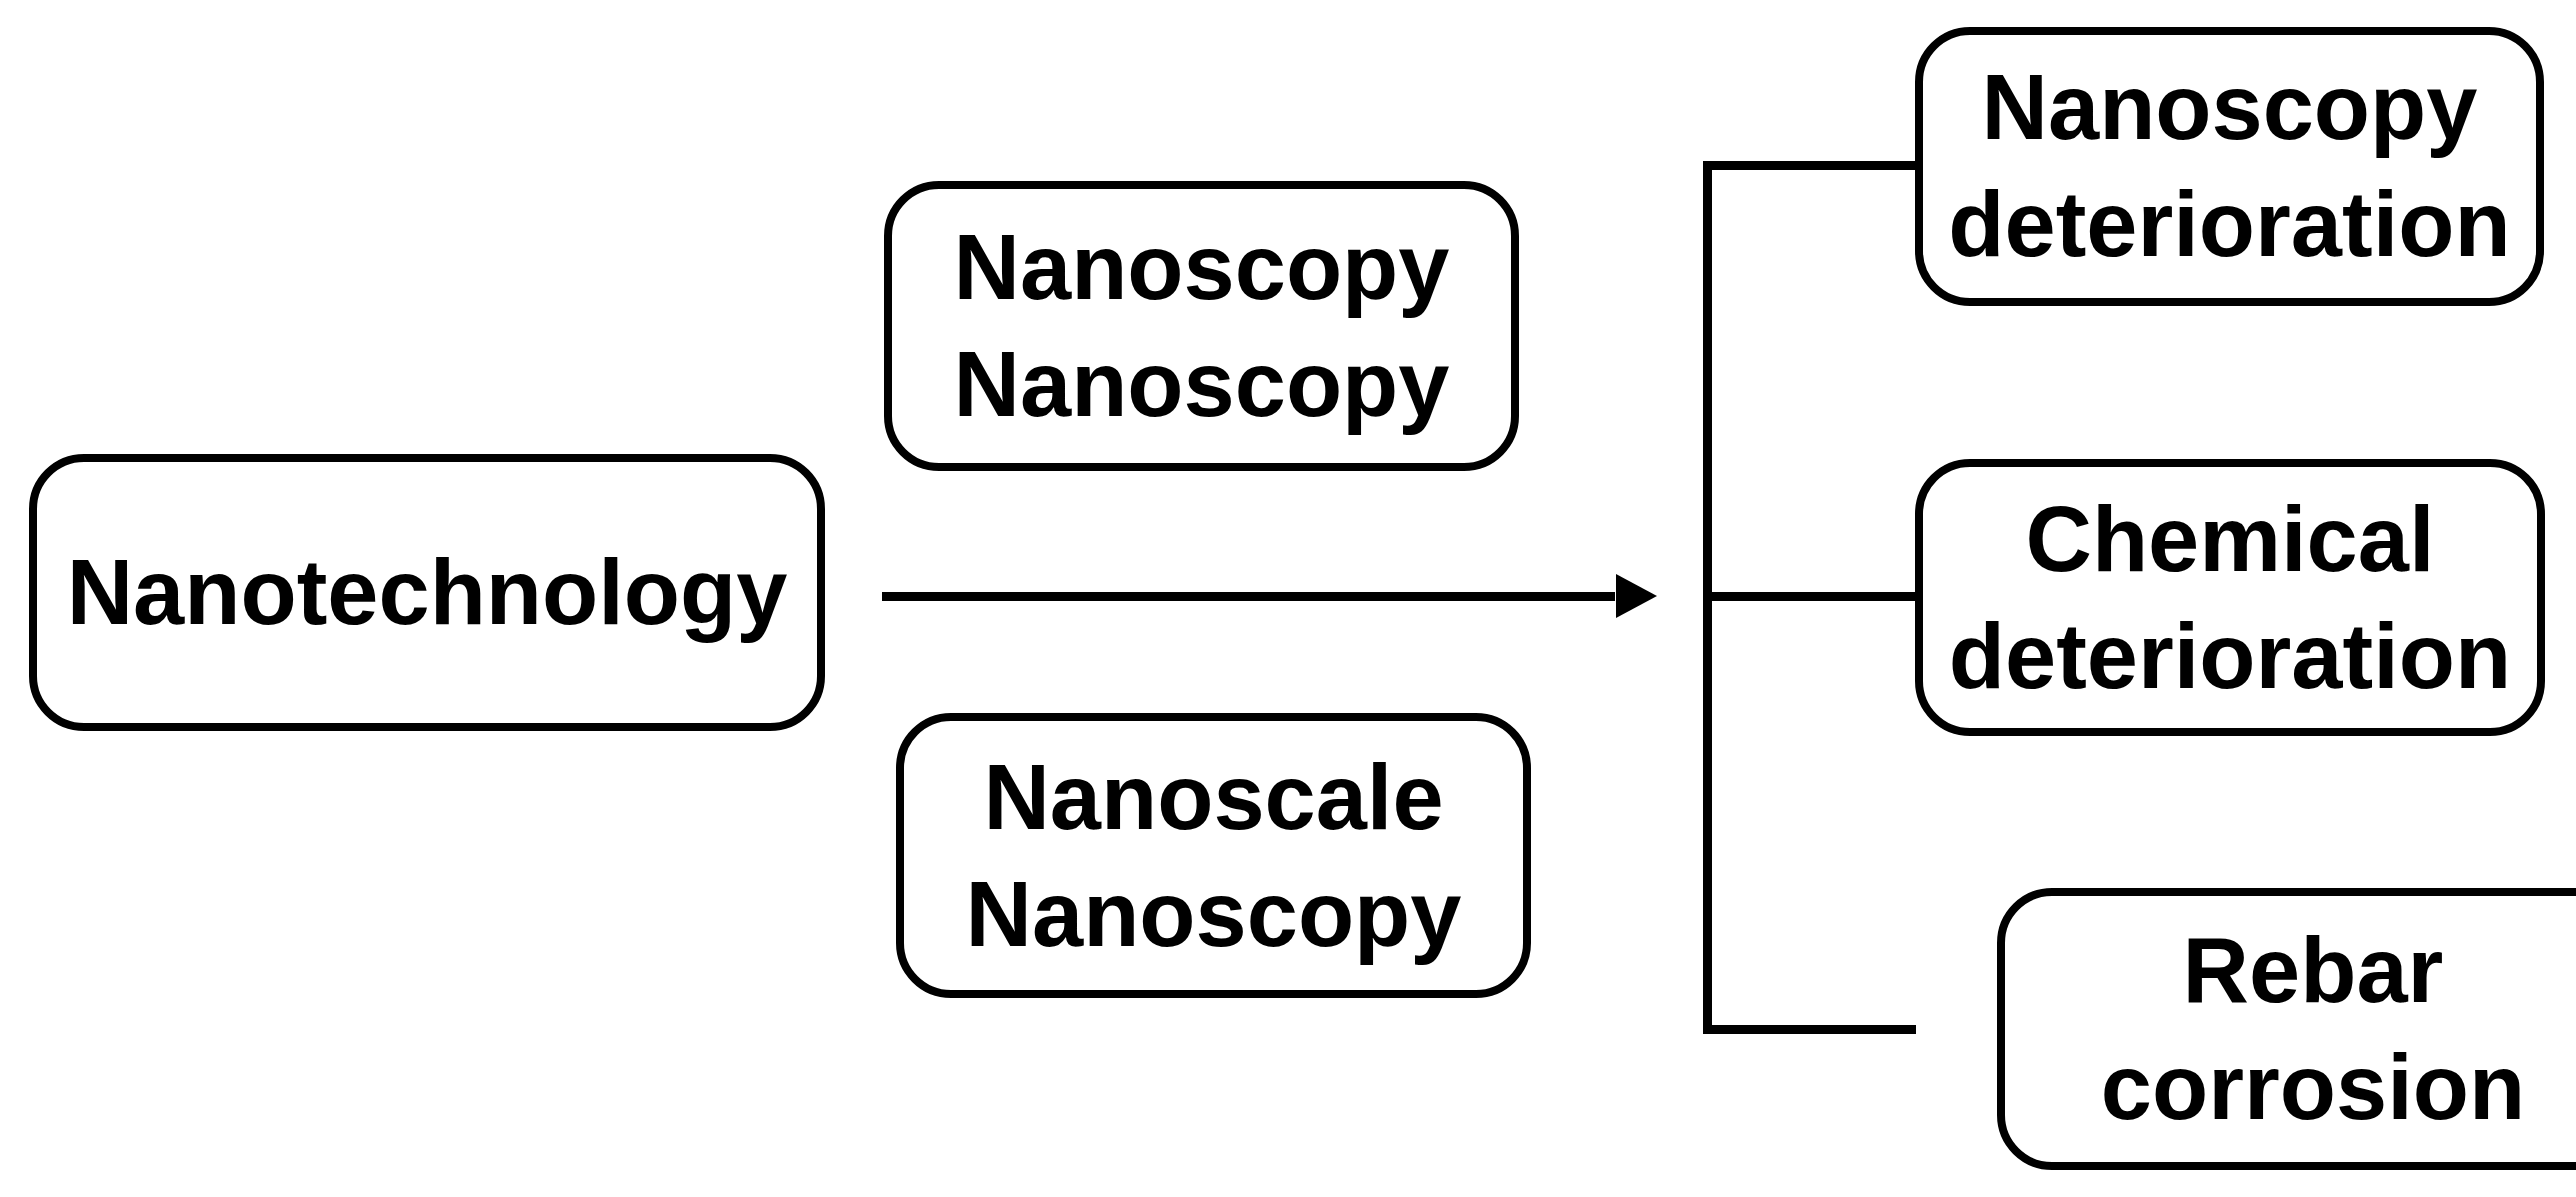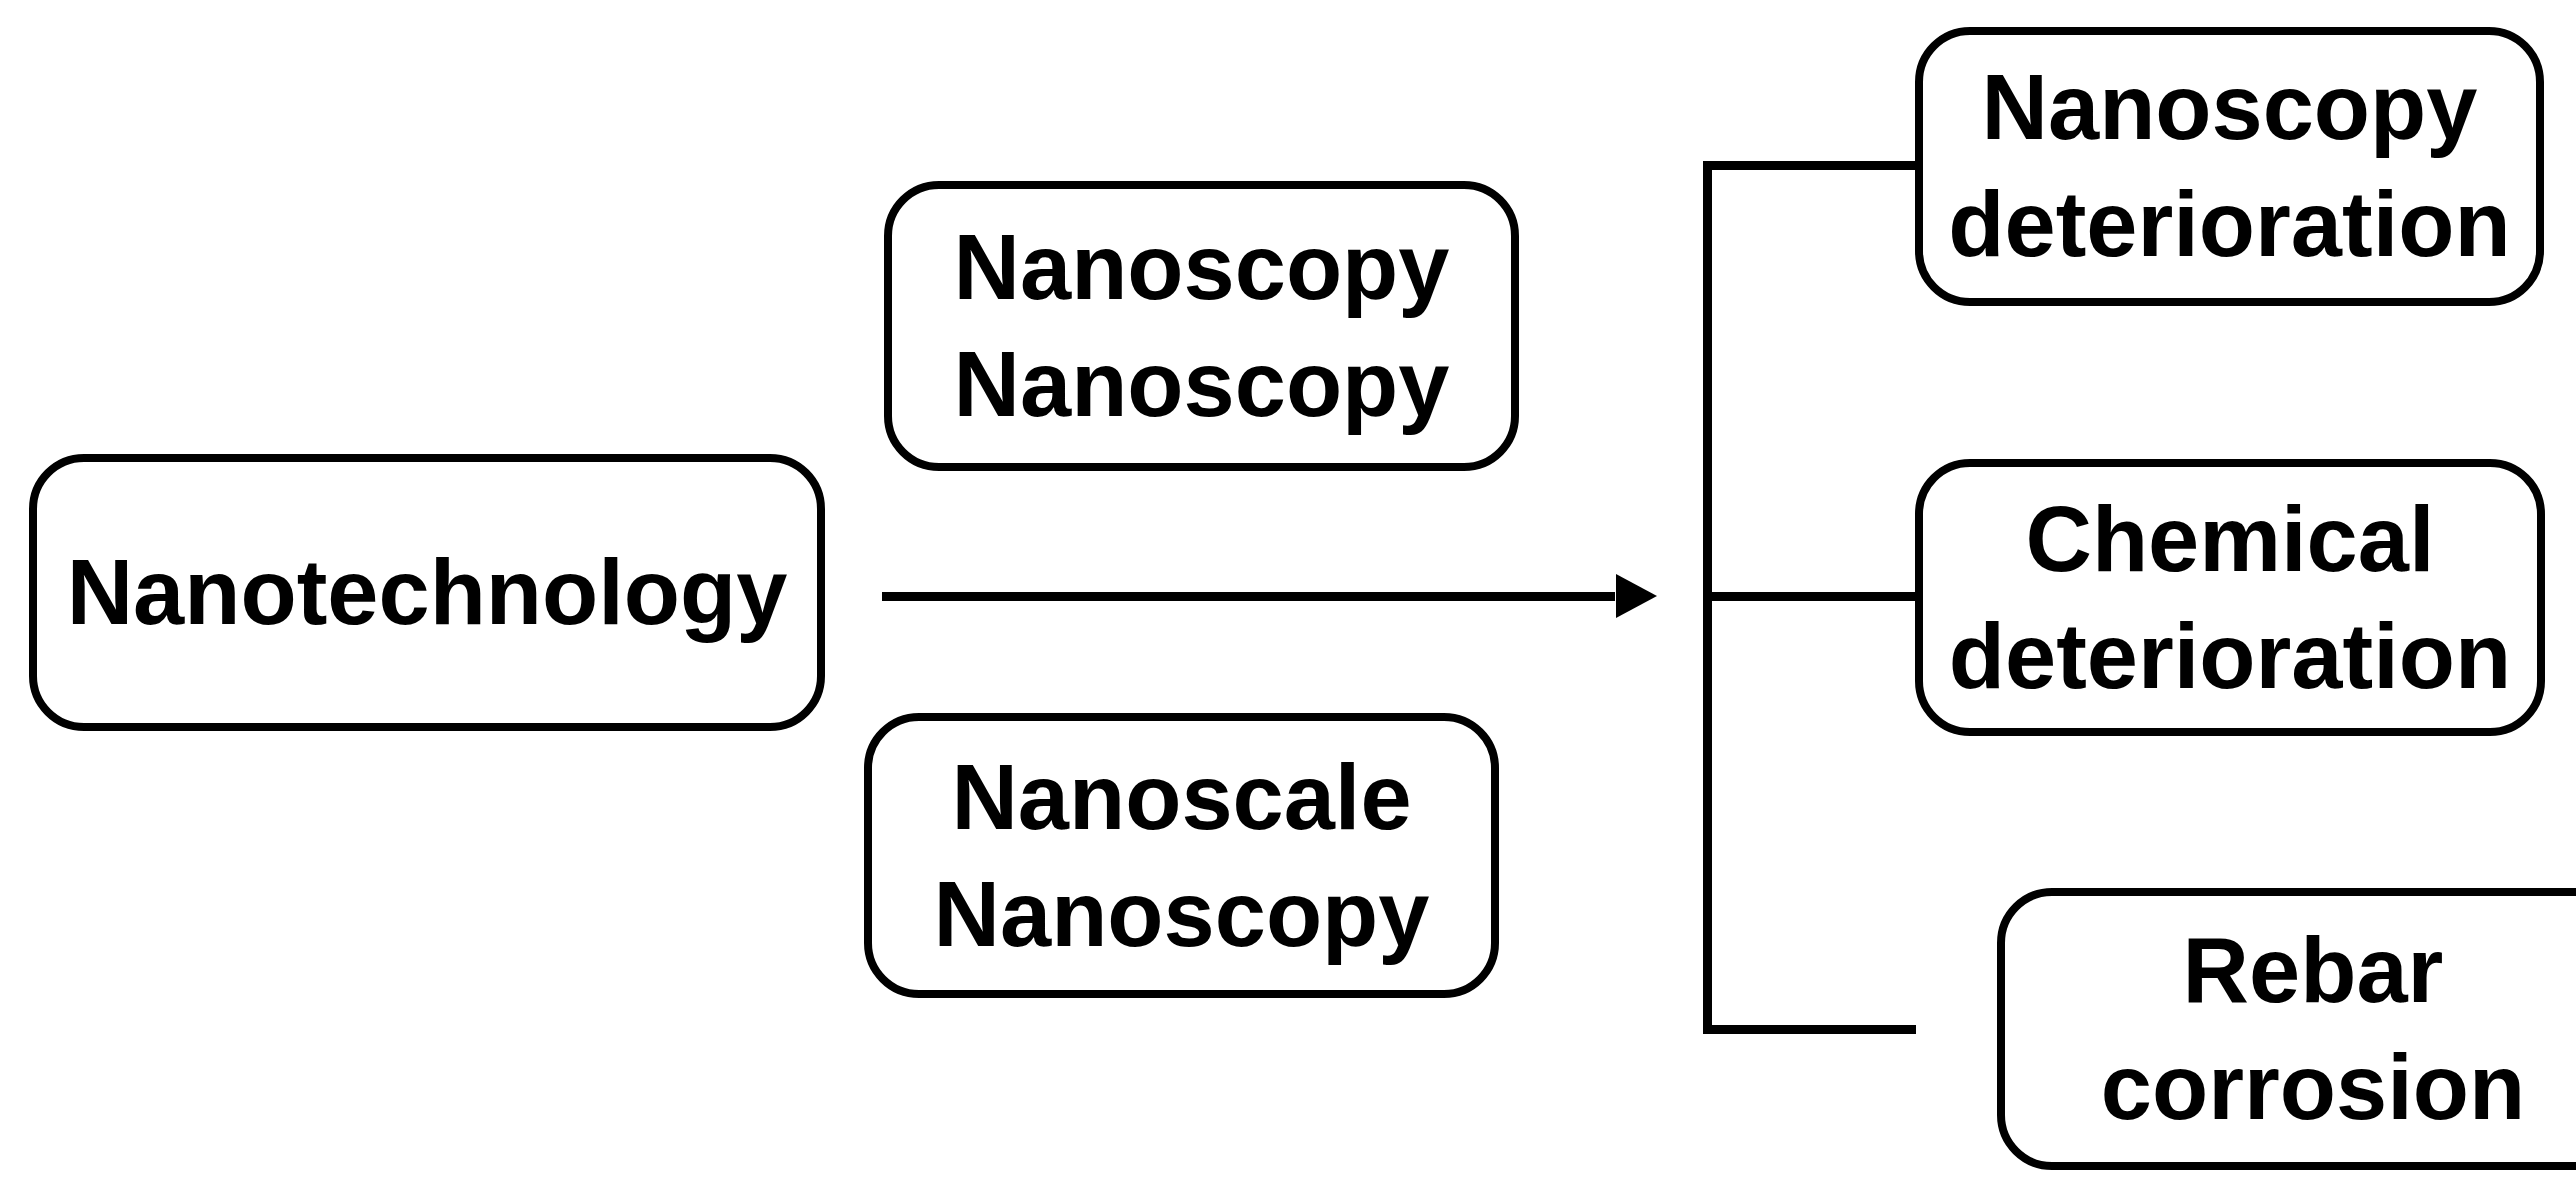--- a/index.html
+++ b/index.html
@@ -58,21 +58,21 @@
     </div>
   </div>
 
   <div class="node" style="left:884px; top:181px; width:635px; height:290px;">
     <div class="node-label">
       <span class="ln">Nanoscopy</span>
       <span class="ln">Nanoscopy</span>
     </div>
   </div>
 
-  <div class="node" style="left:864px; top:713px; width:635px; height:285px;">
+  <div class="node" style="left:896px; top:713px; width:635px; height:285px;">
     <div class="node-label">
       <span class="ln">Nanoscale</span>
       <span class="ln">Nanoscopy</span>
     </div>
   </div>
 
   <div class="conn" style="left:882px; top:592px; width:733px; height:8.9px;"></div>
   <div class="arrowhead" style="left:1616px; top:574px;"></div>
 
   <div class="conn" style="left:1703px; top:161px; width:8.9px; height:873px;"></div>

